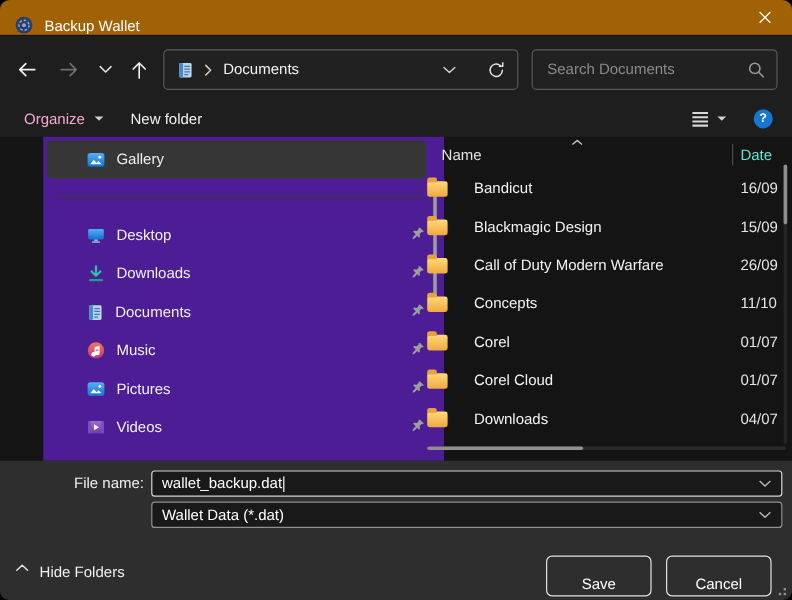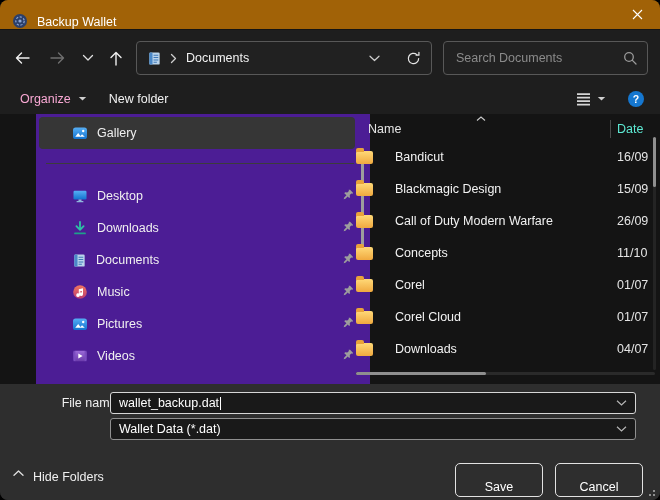--- a/index.html
+++ b/index.html
@@ -63,21 +63,21 @@
   .h-scroll{position:absolute;left:22px;right:5px;top:258px;height:3px;background:#2a2a2a;border-radius:2px;}
   .h-thumb{position:absolute;left:0;top:0;width:130px;height:3px;background:#8f8f8f;border-radius:2px;}
   .v-scroll{position:absolute;left:319px;top:23px;width:3px;height:233px;background:#242424;border-radius:2px;}
   .v-thumb{position:absolute;top:0;width:3px;height:50px;background:#8f8f8f;border-radius:2px;}
 
   
   .form-section{position:absolute;top:384px;left:0;right:0;height:116px;background:#2e2e2e;}
   .lbl{position:absolute;left:0;width:120px;text-align:right;color:#f0f0f0;}
   .lbl-filename{top:12px;}
   .lbl-savetype{top:38px;}
-  .combo{position:absolute;left:110px;width:526px;height:22px;box-sizing:border-box;border-radius:3px;
+  .combo{position:absolute;left:126px;width:526px;height:22px;box-sizing:border-box;border-radius:3px;
          display:flex;align-items:center;padding:0 8px;background:#191919;}
   .combo-filename{top:8px;border:1px solid #d6d6d6;}
   .combo-savetype{top:34px;border:1px solid #8f8f8f;}
   .combo-text{color:#fff;white-space:nowrap;}
   .caret{width:1px;height:13px;background:#fff;margin-left:1px;}
   .combo-chevron{margin-left:auto;display:flex;align-items:center;}
 
   .hide-folders{position:absolute;left:13px;top:86px;display:flex;align-items:flex-start;gap:9px;color:#f0f0f0;}
   .btn{position:absolute;top:79px;width:88px;height:27px;background:transparent;border:1px solid #e2e2e2;
        border-radius:5px;color:#fff;font:inherit;padding:16px;}

